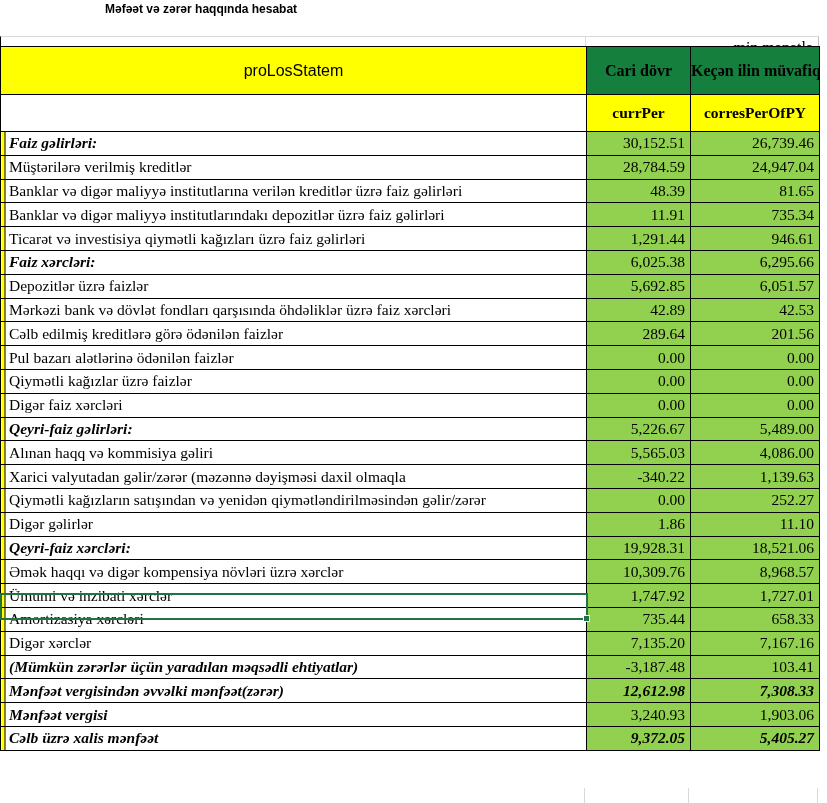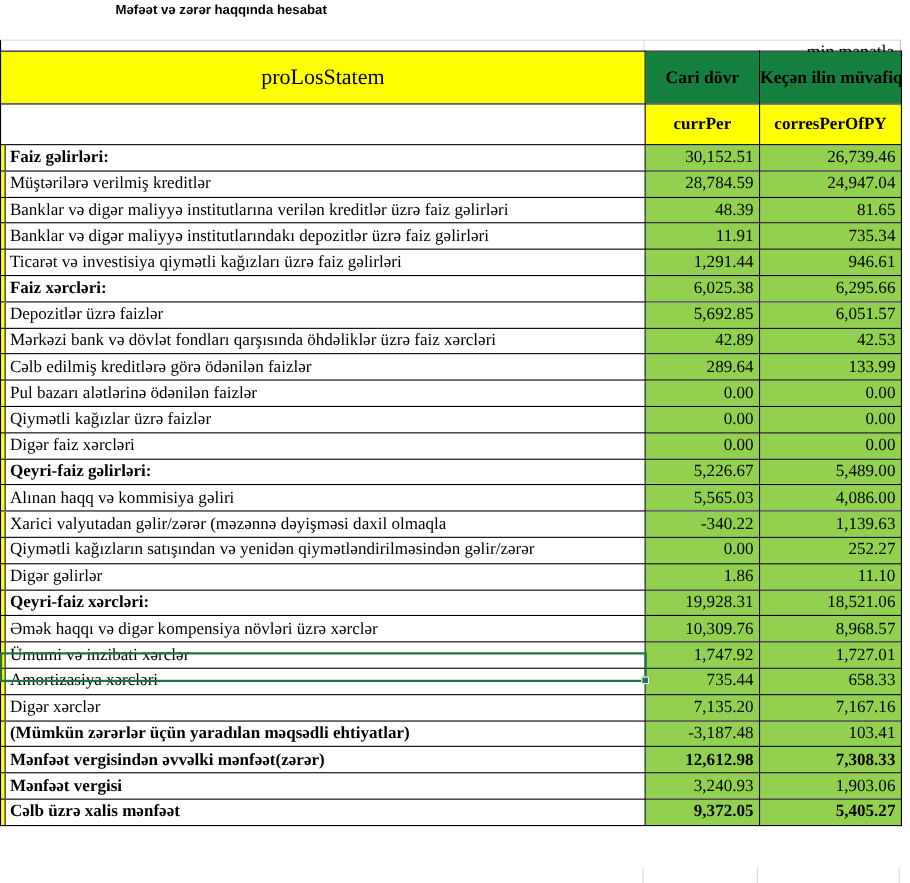--- a/index.html
+++ b/index.html
@@ -29,41 +29,41 @@
     font-size:15.5px;
   }
   table.pl td { border:1px solid #000; overflow:hidden; white-space:nowrap; }
 
   tr.hdr1 { height:48px; }
   tr.hdr2 { height:37px; }
   tr.r    { height:23.8px; }
 
   td.name-cell {
     background:#ffff00; text-align:center; vertical-align:middle;
-    font-family:Liberation Serif, serif; font-size:20px;
+    font-family:Liberation Sans, sans-serif; font-size:16px;
   }
   td.colhead {
     background:#15803d; text-align:center; vertical-align:middle;
     font-weight:bold; font-size:16px; white-space:normal; line-height:20px;
   }
   td.codehead {
     background:#ffff00; text-align:center; vertical-align:middle;
     font-weight:bold; font-size:15.5px;
   }
   td.blank-head { background:#fff; }
 
   td.lbl {
     background:linear-gradient(to right, #ffff00 0px, #ffff00 3px, #000 3px, #000 4px, #ffffff 4px);
     padding-left:8px; vertical-align:middle; color:#000;
   }
   td.val {
     background:#92d050; text-align:right; padding-right:5px;
     vertical-align:middle; color:#000;margin-left:45px;
   }
-  .b { font-weight:bold; }
+  .b { font-weight:bold;font-style:italic; }
 
   .selection-outline {
     position:absolute; left:0; top:593px; width:588px; height:27px;
     border:2px solid #217346; pointer-events:none;
   }
   .fill-handle {
     position:absolute; right:-4px; bottom:-4px; width:7px; height:7px;
     background:#217346; border:1px solid #ffffff; pointer-events:auto;
   }
 
@@ -135,21 +135,21 @@
       <td class="val">6,051.57</td>
     </tr>
         <tr class="r">
       <td class="lbl">Mərkəzi bank və dövlət fondları qarşısında öhdəliklər üzrə faiz xərcləri</td>
       <td class="val">42.89</td>
       <td class="val">42.53</td>
     </tr>
         <tr class="r">
       <td class="lbl">Cəlb edilmiş kreditlərə görə ödənilən faizlər</td>
       <td class="val">289.64</td>
-      <td class="val">133.99</td>
+      <td class="val">201.56</td>
     </tr>
         <tr class="r">
       <td class="lbl">Pul bazarı alətlərinə ödənilən faizlər</td>
       <td class="val">0.00</td>
       <td class="val">0.00</td>
     </tr>
         <tr class="r">
       <td class="lbl">Qiymətli kağızlar üzrə faizlər</td>
       <td class="val">0.00</td>
       <td class="val">0.00</td>

